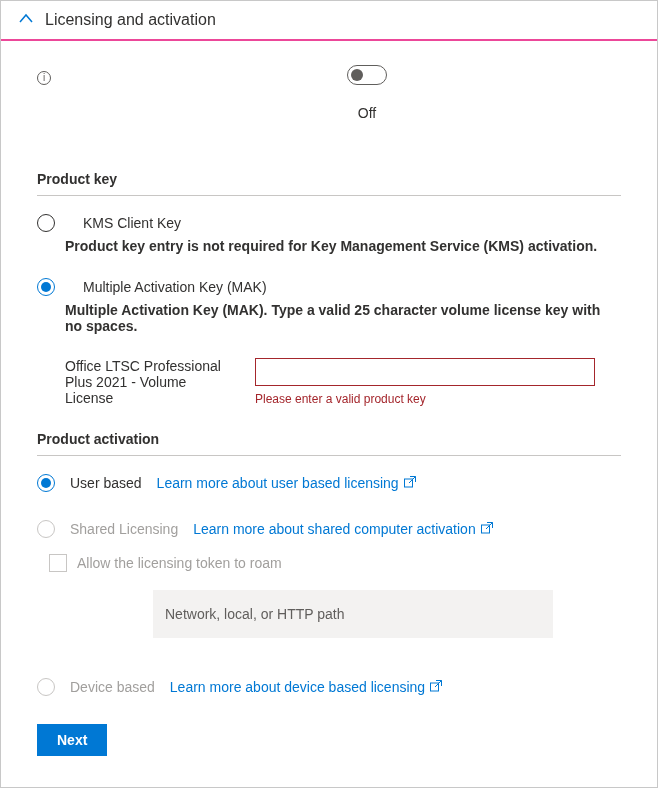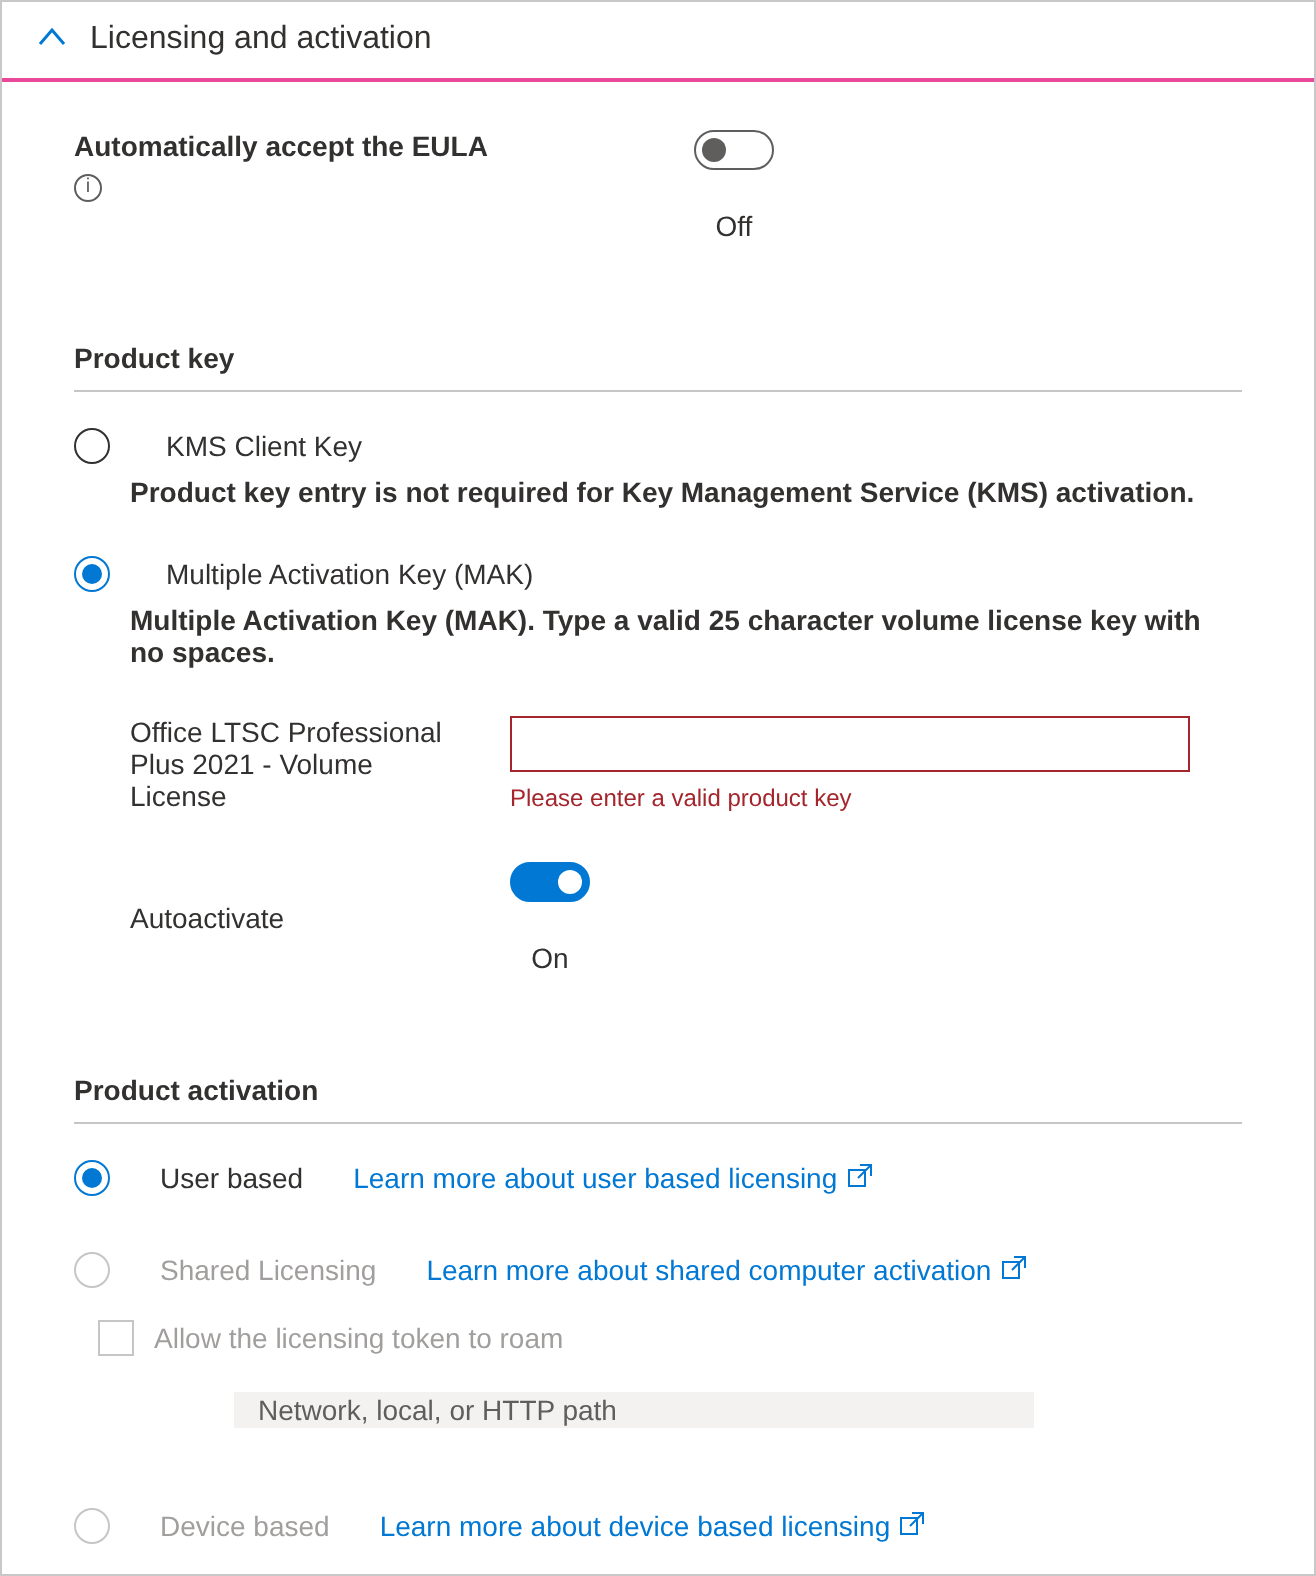--- a/index.html
+++ b/index.html
@@ -184,21 +184,21 @@
       align-items: center;
       margin-bottom: 50px;
     }
     .auto-label {
       width: 190px;
       font-size: 14px;
     }
     .activation-row {
       display: flex;
       align-items: center;
-      gap: 25px;
+      gap: 15px;
       margin-bottom: 28px;
     }
     .activation-row.disabled .radio-label {
       color: #a19f9d;
     }
     .link {
       color: #0078d4;
       text-decoration: none;
       font-size: 14px;
       cursor: pointer;
@@ -220,23 +220,23 @@
     .checkbox {
       width: 18px;
       height: 18px;
       border: 1px solid #c8c6c4;
       cursor: default;
     }
     .checkbox-label {
       color: #a19f9d;
     }
     .path-input {
-      margin-left: 80px;
+      margin-left: 116px;
       width: 400px;
-      height: 18px;
+      height: 48px;
       border: none;
       background: #f3f2f1;
       padding: 8px 12px;
       font-size: 14px;
       color: #605e5c;
       margin-bottom: 40px;
     }
     .path-input::placeholder {
       color: #605e5c;
     }
@@ -260,21 +260,20 @@
         <path d="M1 10 L7 3 L13 10" stroke="#0078d4" stroke-width="1.5" fill="none"></path>
       </svg>
   </span>
   <span class="header-title">Licensing and activation</span>
 </div>
 
 <div class="content">
 
   <div class="eula-row">
     <div class="eula-left">
-      <div class="eula-label">Automatically accept the EULA</div>
       <span class="info-icon">i</span>
     </div>
     <div class="toggle-container">
       <div class="toggle off">
           <div class="knob"></div>
         </div>
       <span>Off</span>
     </div>
   </div>
 
@@ -294,29 +293,20 @@
   <div class="radio-desc">Multiple Activation Key (MAK). Type a valid 25 character volume license key with no spaces.</div>
 
   <div class="mak-form">
     <div class="mak-label">Office LTSC Professional Plus 2021 - Volume License</div>
     <div class="mak-input-wrap">
       <input type="text" class="mak-input" style="">
       <div class="mak-error">Please enter a valid product key</div>
     </div>
   </div>
 
-  <div class="auto-row">
-    <div class="auto-label">Autoactivate</div>
-    <div class="toggle-container">
-      <div class="toggle on">
-          <div class="knob"></div>
-        </div>
-      <span>On</span>
-    </div>
-  </div>
 
   <div class="section-title">Product activation</div>
   <hr class="section-divider">
 
   <div class="activation-row">
     <div class="radio selected"></div>
     <span class="radio-label">User based</span>
     <a class="link"><span>Learn more about user based licensing</span><span class="ext-icon"><svg class="ext" viewBox="0 0 14 14">
             <rect x="1.5" y="4" width="8" height="8" stroke="#0078d4" fill="none"></rect>
             <path d="M7 1.5 L12.5 1.5 L12.5 7 M12.5 1.5 L6 8" stroke="#0078d4" fill="none"></path>

